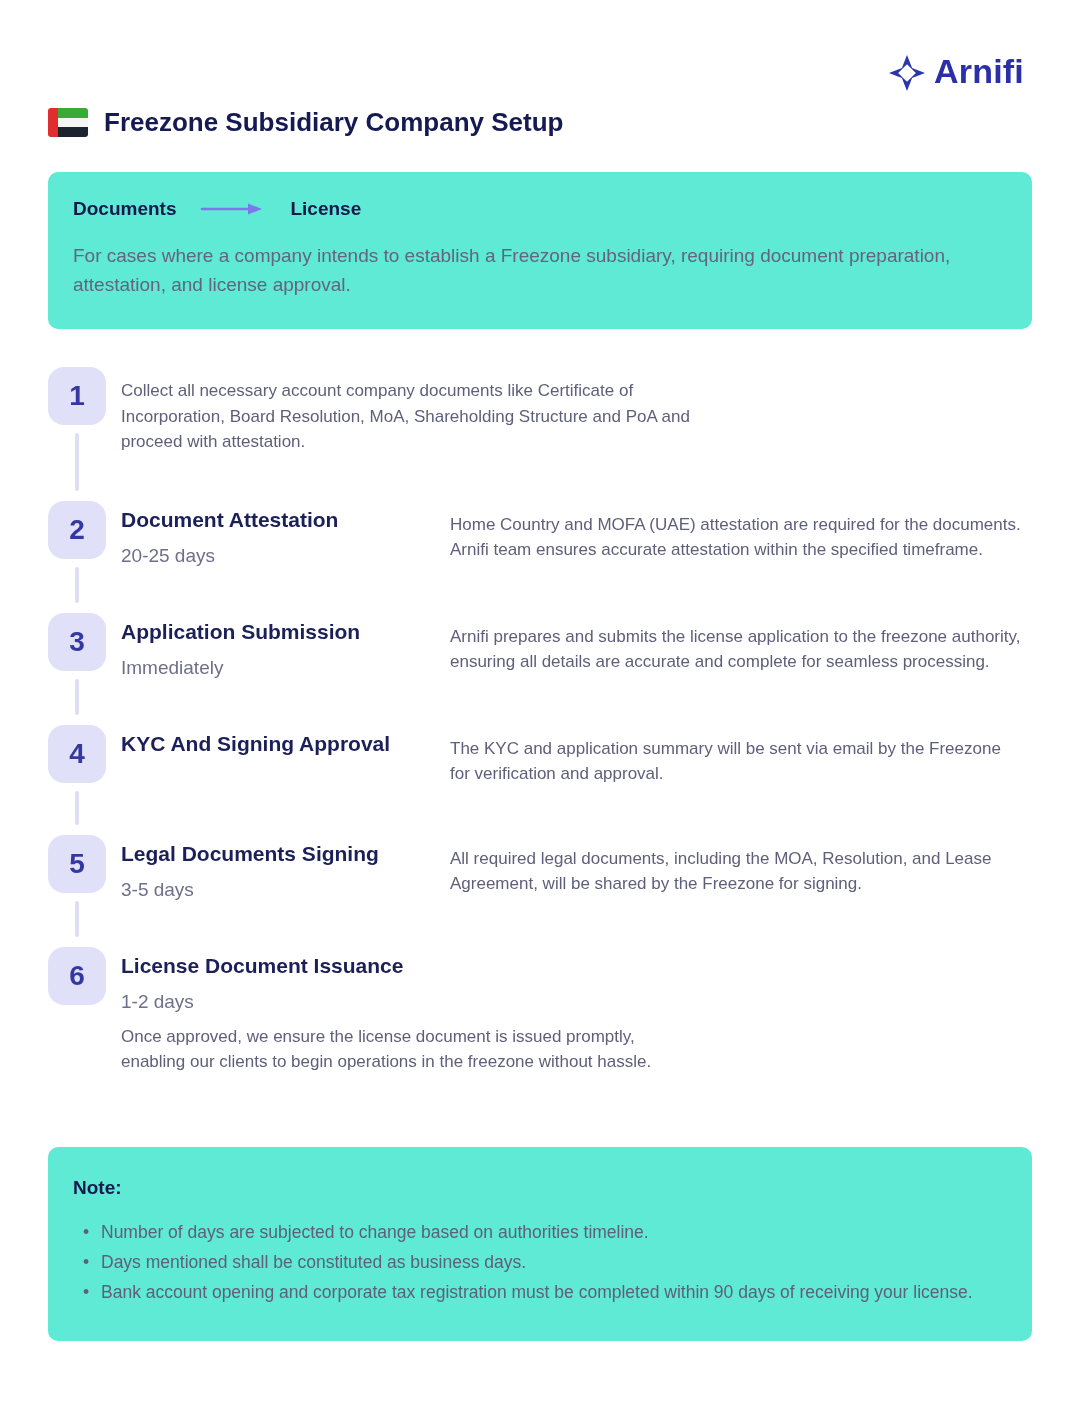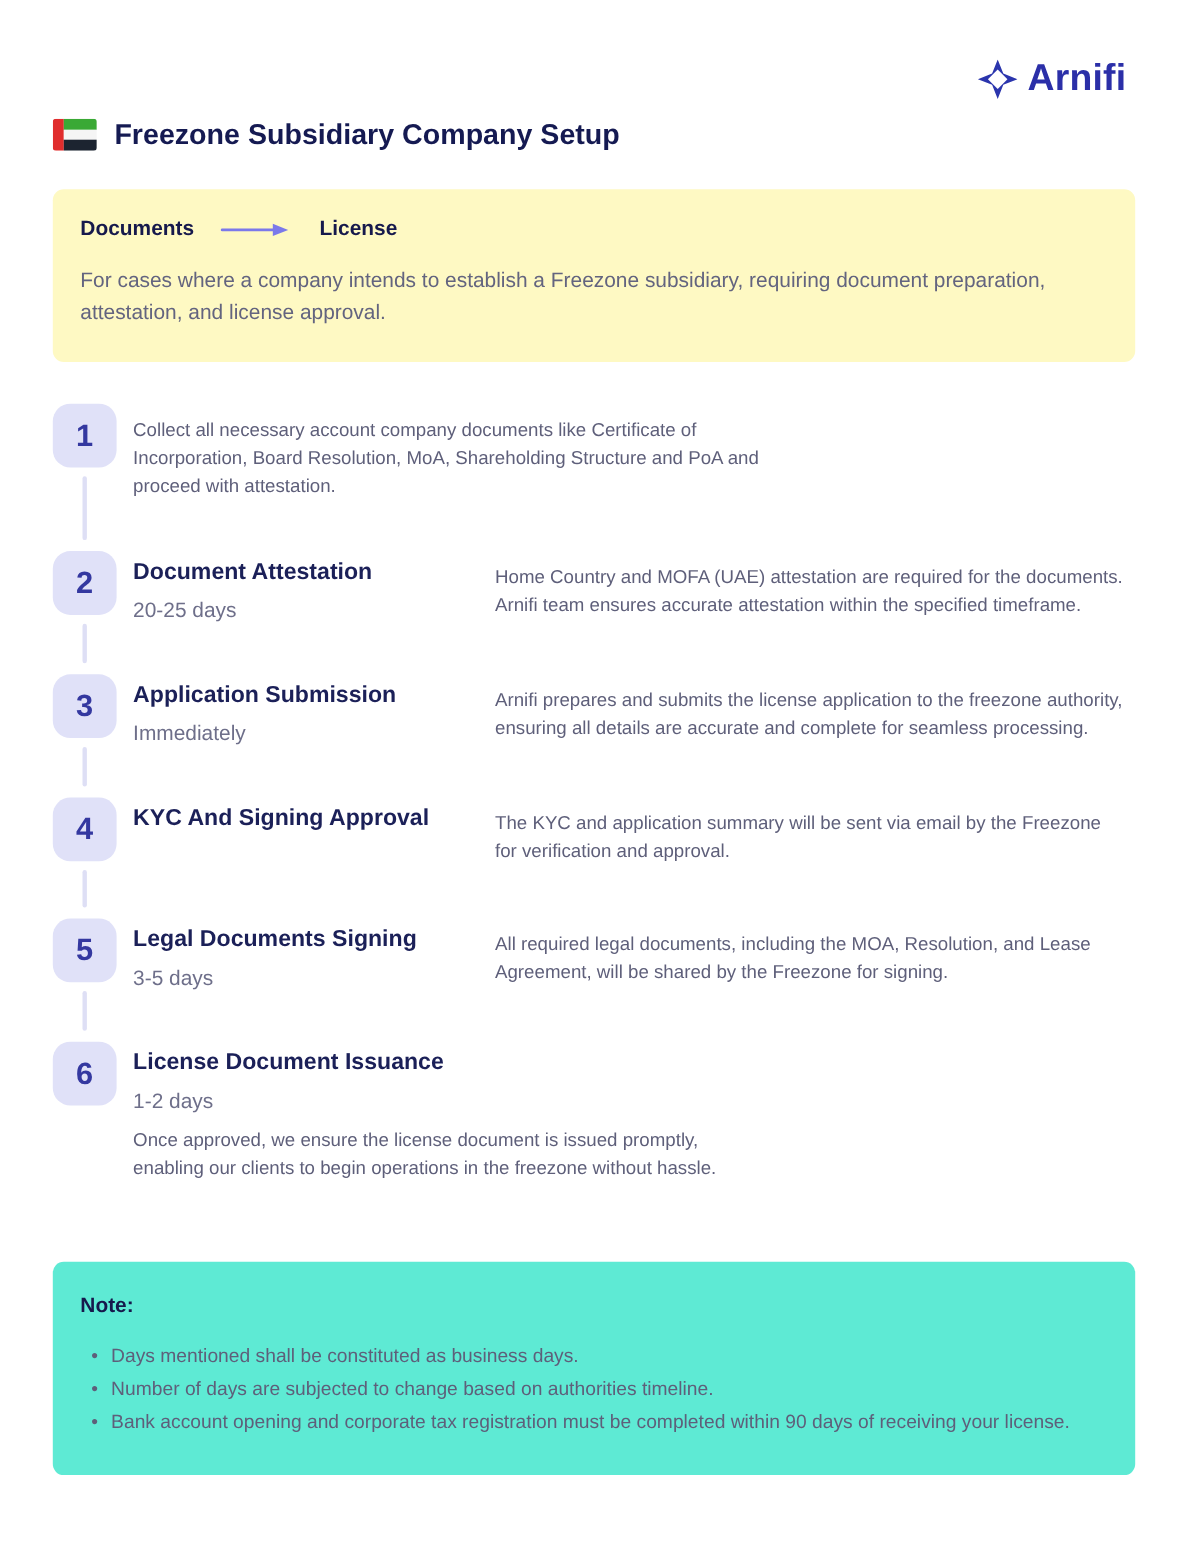--- a/index.html
+++ b/index.html
@@ -16,21 +16,21 @@
 
   
   .logo-row {
     display: flex;
     justify-content: flex-end;
     align-items: center;
     padding: 52px 8px 0 0;
   }
   .logo {
     display: flex;
-    align-items: center;
+    align-items: flex-end;
     gap: 9px;
   }
   .logo-text {
     font-size: 34px;
     font-weight: 700;
     color: #2b2fa8;
     letter-spacing: 0.2px;
   }
 
   .title-row {
@@ -54,21 +54,21 @@
   .flag .black { flex: 1; background: #1c2430; }
   .page-title {
     font-size: 26px;
     font-weight: 700;
     color: #151a52;
   }
 
   
   .summary-card {
     margin-top: 34px;
-    background: #fef9c3;
+    background: #5eead4;
     border-radius: 10px;
     padding: 26px 25px 30px 25px;
   }
   .flow-row {
     display: flex;
     align-items: center;
     gap: 24px;
     margin-bottom: 21px;
   }
   .flow-label {
@@ -300,19 +300,19 @@
         </div>
         <p class="step-desc">Once approved, we ensure the license document is issued promptly, enabling our clients to begin operations in the freezone without hassle.</p>
       </div>
     </div>
 
   </div>
 
   <div class="note-card">
     <div class="note-heading">Note:</div>
     <ul class="note-list">
+      <li>Number of days are subjected to change based on authorities timeline.</li>
       <li>Days mentioned shall be constituted as business days.</li>
-      <li>Number of days are subjected to change based on authorities timeline.</li>
       <li>Bank account opening and corporate tax registration must be completed within 90 days of receiving your license.</li>
     </ul>
   </div>
 
 </div>
 
 </body></html>

